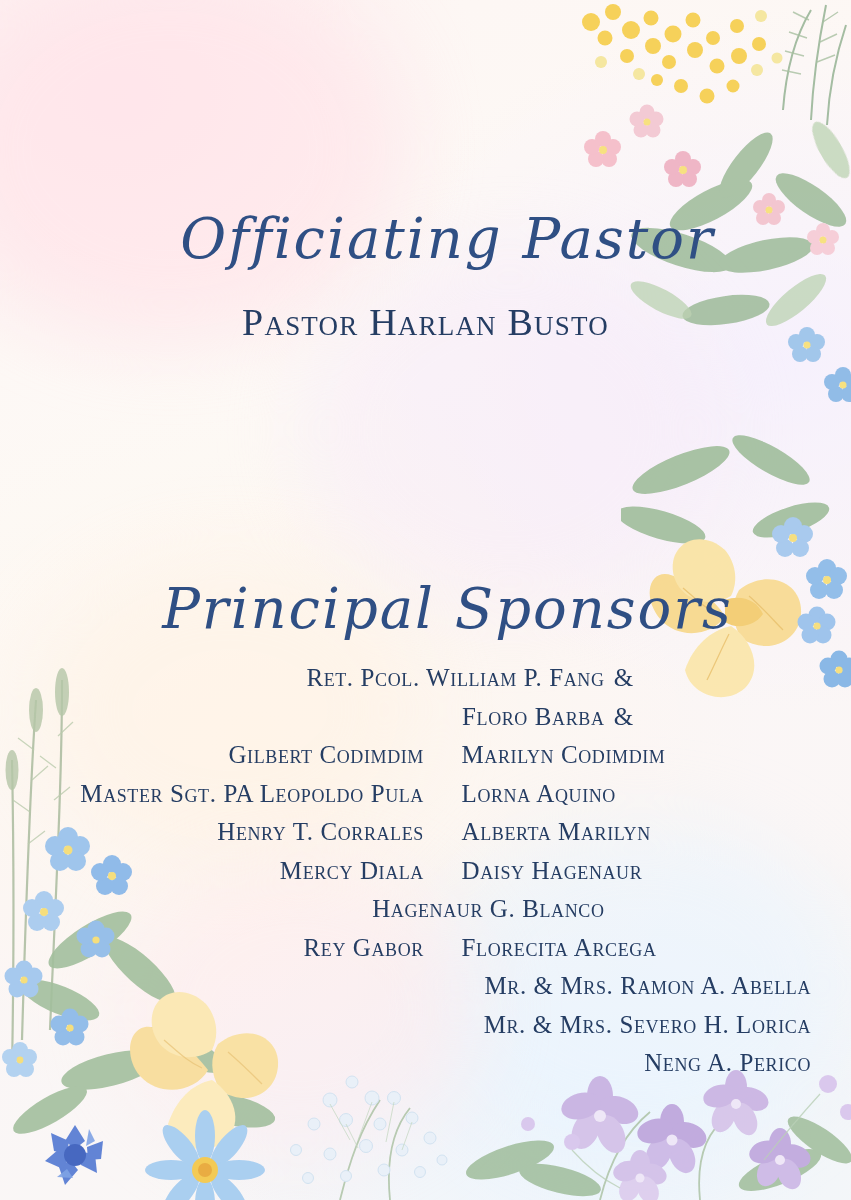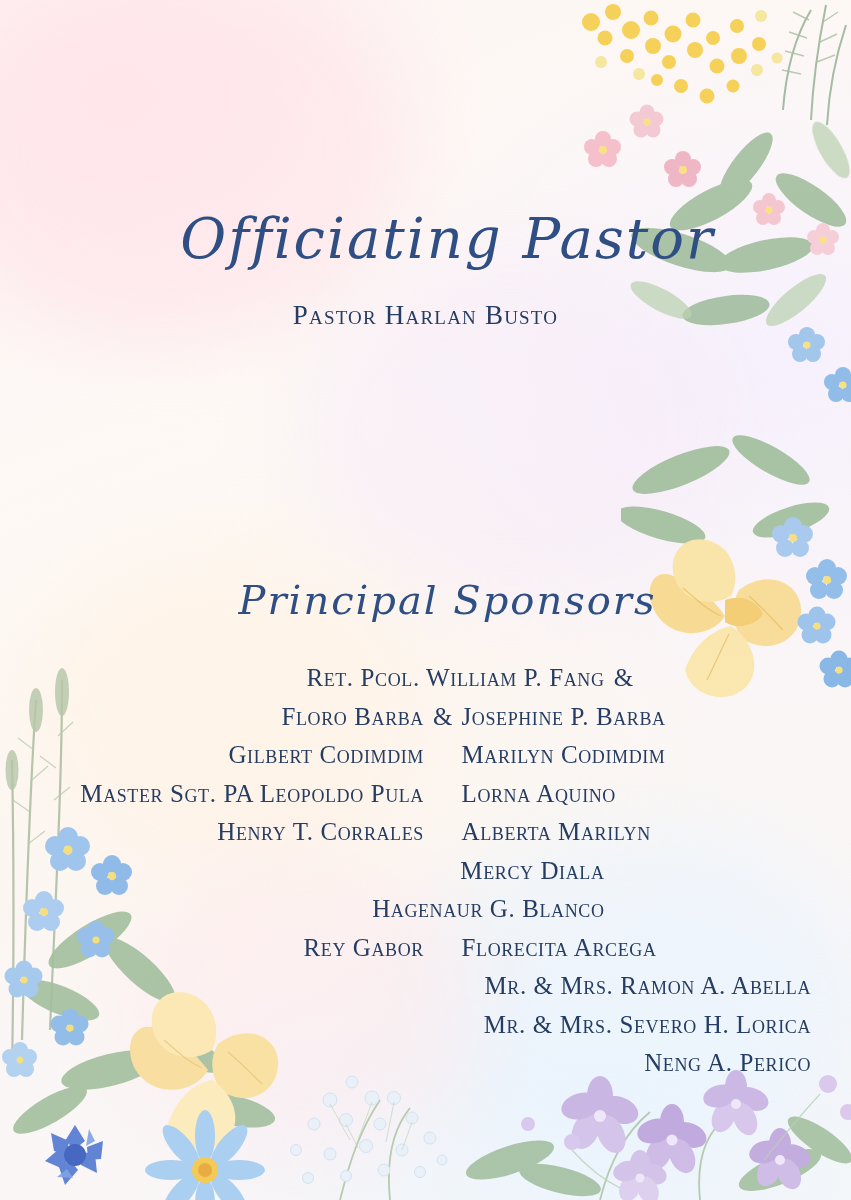--- a/index.html
+++ b/index.html
@@ -66,31 +66,31 @@
   }
 
   #officiating-name {
     position: absolute;
     top: 300px;
     left: 0;
     right: 0;
     text-align: center;
     color: #253d63;
     font-family: "Liberation Serif", serif;
-    font-size: 27px;
+    font-size: 38px;
     font-variant: small-caps;
     letter-spacing: 1.2px;
   }
 
   #sponsors-title {
     position: absolute;
     top: 578px;
     left: 0;
     right: 0;
-    font-size: 40px;
+    font-size: 56px;
     line-height: 1.1;
   }
 
   .sponsors-block {
     position: absolute;
     top: 660px;
     left: 40px;
     width: 771px;
   }
 
@@ -579,21 +579,20 @@
     <div class="sponsors-block">
 
       <div class="pair-row">
         <div class="name pair-left">Ret. Pcol. William P. Fang</div>
         <div class="amp pair-amp">&amp;</div>
       </div>
 
       <div class="pair-row">
         <div class="name pair-left">Floro Barba</div>
         <div class="amp pair-amp">&amp;</div>
-        <div class="name pair-right">Josephine P. Barba</div>
       </div>
 
       <div class="pair-row">
         <div class="name pair-left">Gilbert Codimdim</div>
         <div class="amp pair-amp"></div>
         <div class="name pair-right">Marilyn Codimdim</div>
       </div>
 
       <div class="pair-row">
         <div class="name pair-left">Master Sgt. PA Leopoldo Pula</div>
@@ -603,20 +602,21 @@
 
       <div class="pair-row">
         <div class="name pair-left">Henry T. Corrales</div>
         <div class="amp pair-amp"></div>
         <div class="name pair-right">Alberta Marilyn</div>
       </div>
 
       <div class="pair-row">
         <div class="name pair-left">Mercy Diala</div>
         <div class="amp pair-amp"></div>
+        <div class="name pair-right">Daisy Hagenaur</div>
       </div>
 
       <div class="pair-row">
         <div class="name pair-left">Hagenaur G. Blanco</div>
         <div class="amp pair-amp"></div>
       </div>
 
       <div class="pair-row">
         <div class="name pair-left">Rey Gabor</div>
         <div class="amp pair-amp"></div>

